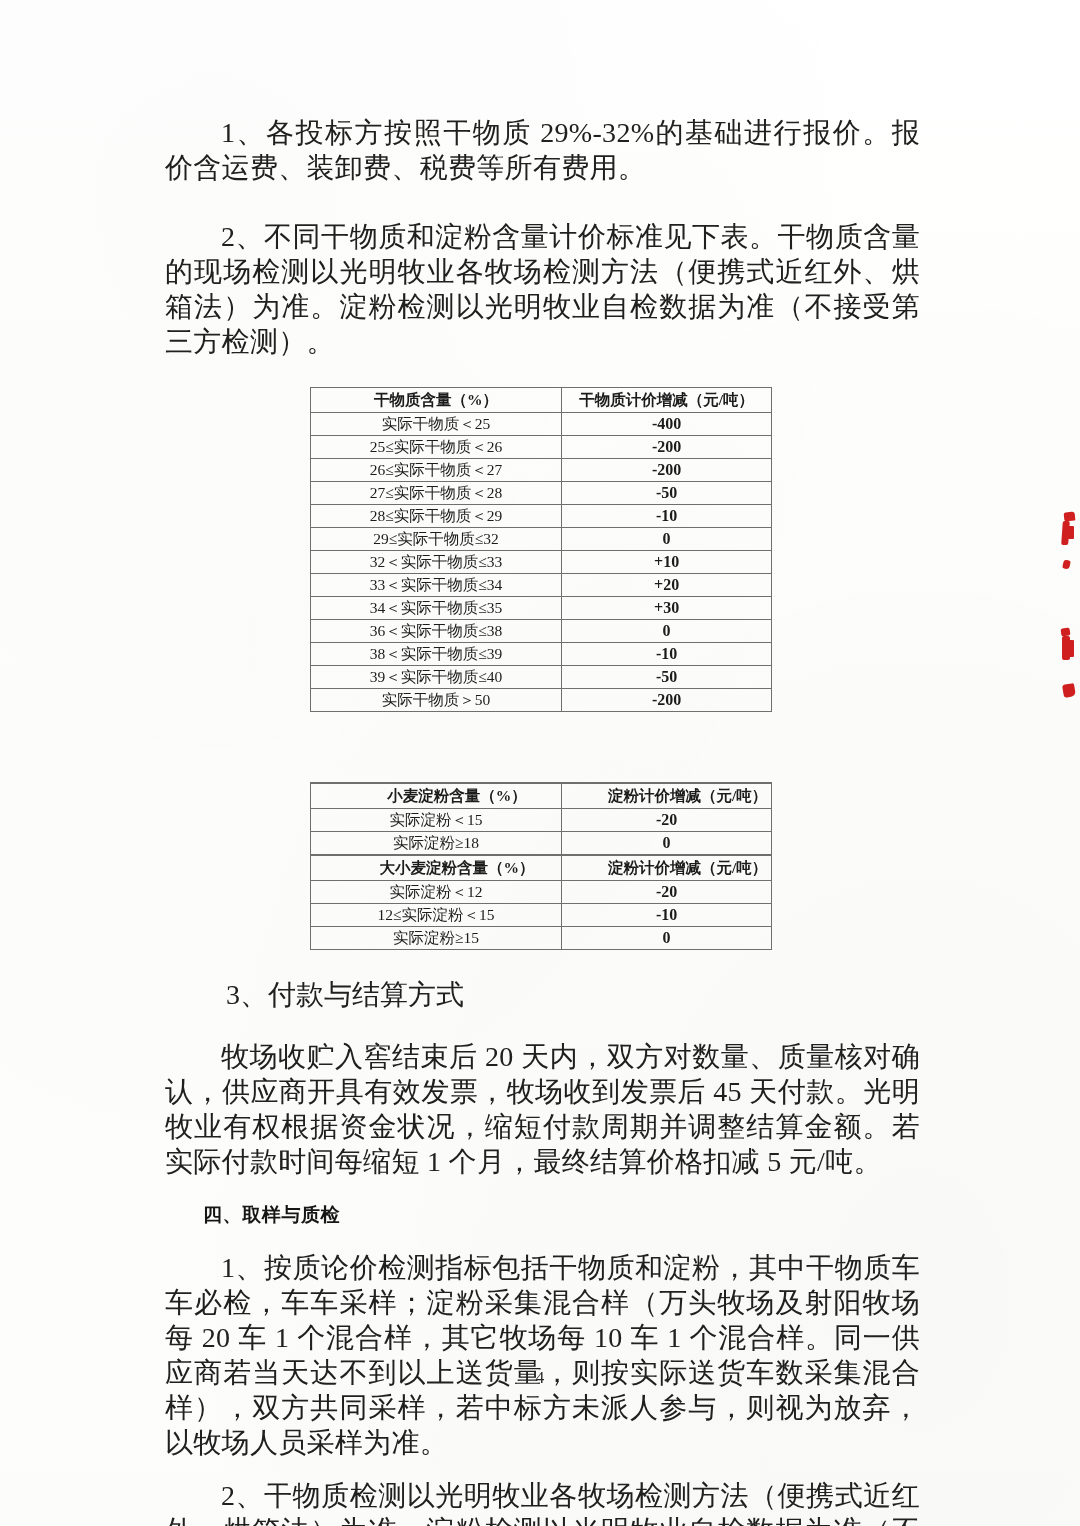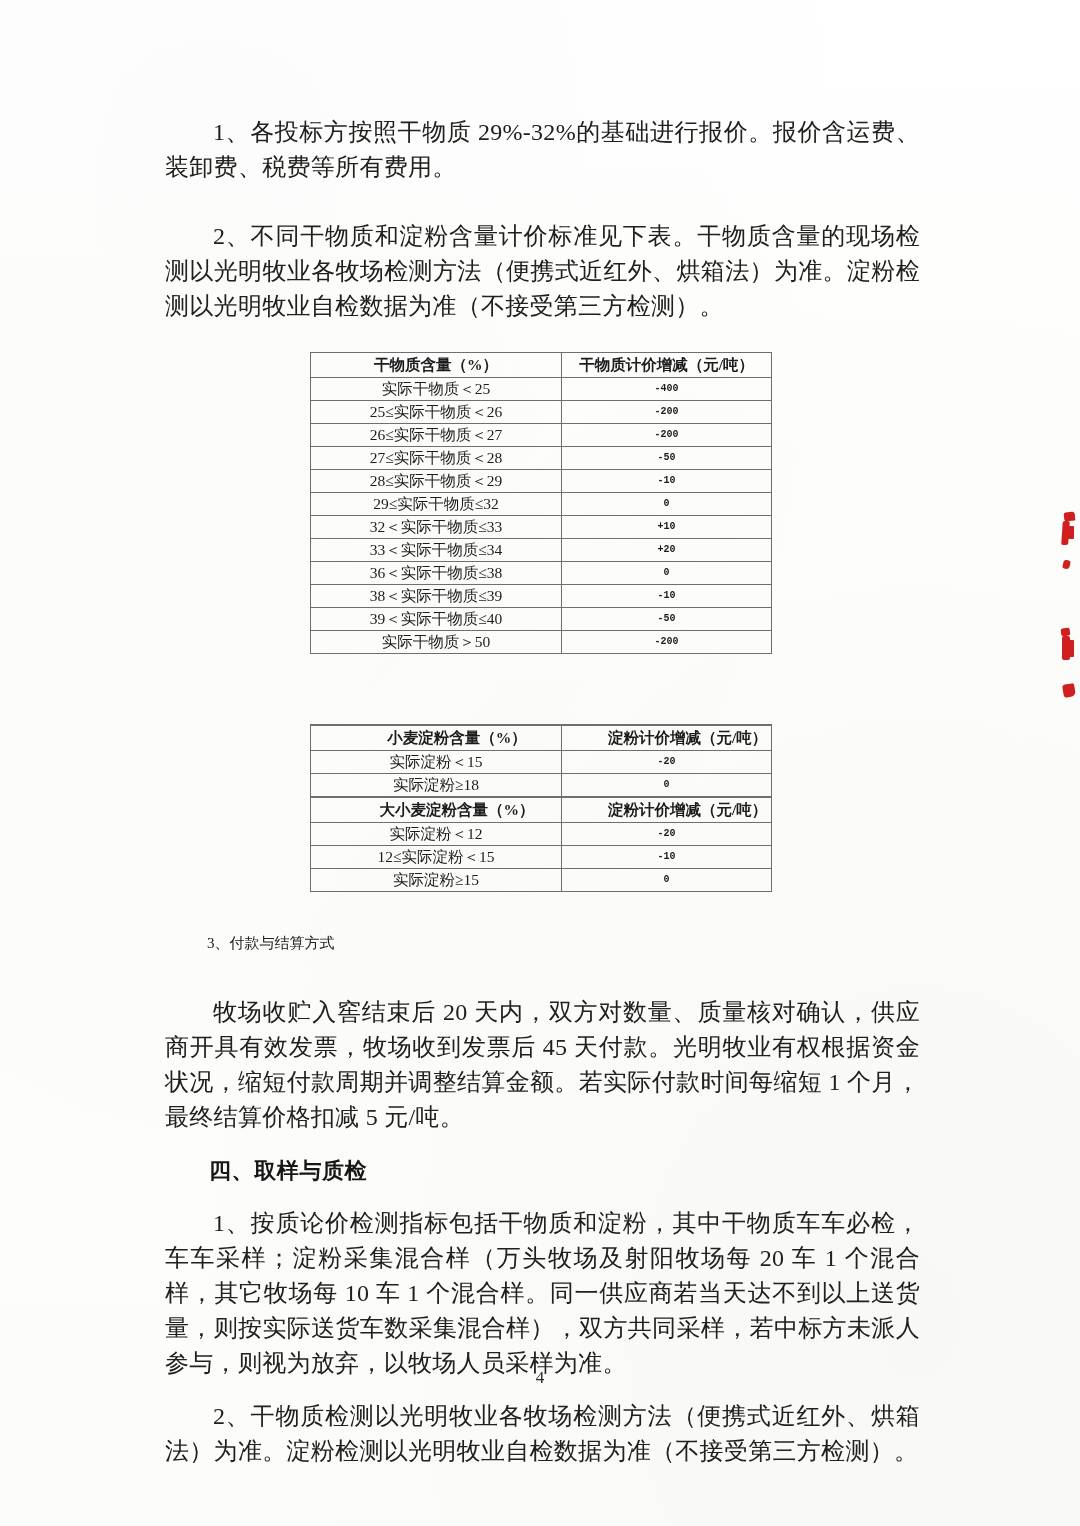--- a/index.html
+++ b/index.html
@@ -38,45 +38,45 @@
   .content {
     position: absolute;
     left: 165px;
     top: 0;
     width: 755px;
     z-index: 2;
   }
 
   
   .para {
-    font-size: 24px;
+    font-size: 28px;
     line-height: 35px;
     text-align: justify;
     text-justify: inter-ideograph;
     letter-spacing: 0.3px;
     color: #20201f;
     margin: 0;
   }
   .para.indent { text-indent: 2em; }
 
   .heading {
-    font-size: 22px;
+    font-size: 19px;
     line-height: 35px;
     font-weight: bold;
     letter-spacing: 0.6px;
     color: #161616;
     margin: 0;
     font-family: Liberation Serif, serif;
   }
   .heading.indent { text-indent: 2em; }
 
   .sub-heading {
-    font-size: 15px;
+    font-size: 28px;
     line-height: 35px;
-    margin: 12px;
+    margin: 5px;
     text-indent: 2em;
     color: #20201f;
   }
 
   
   .tbl-wrap {
     width: 462px;
     margin-left: 145px;
   }
   table.grid {
@@ -99,23 +99,23 @@
   }
   table.grid th {
     font-weight: bold;
     font-size: 15.5px;
     height: 24px;
     border-radius: 8px;
   }
   table.grid col.c1 { width: 54.5%; }
   table.grid col.c2 { width: 45.5%; }
   table.grid td.val {
-    font-family: Liberation Mono, monospace;
+    font-family: Liberation Serif, serif;
     font-weight: bold;
-    font-size: 10px;
+    font-size: 16px;
   }
   table.grid tr.section-head th {
     font-weight: bold;
     border-top-width: 2px;
     padding-left: 44px;
   }
 
   
   .page-number {
     position: absolute;
@@ -200,20 +200,24 @@
               <td>29≤实际干物质≤32</td>
               <td class="val">0</td>
             </tr>
           <tr>
               <td>32＜实际干物质≤33</td>
               <td class="val">+10</td>
             </tr>
           <tr>
               <td>33＜实际干物质≤34</td>
               <td class="val">+20</td>
+            </tr>
+          <tr>
+              <td>34＜实际干物质≤35</td>
+              <td class="val">+30</td>
             </tr>
           <tr>
               <td>36＜实际干物质≤38</td>
               <td class="val">0</td>
             </tr>
           <tr>
               <td>38＜实际干物质≤39</td>
               <td class="val">-10</td>
             </tr>
           <tr>

